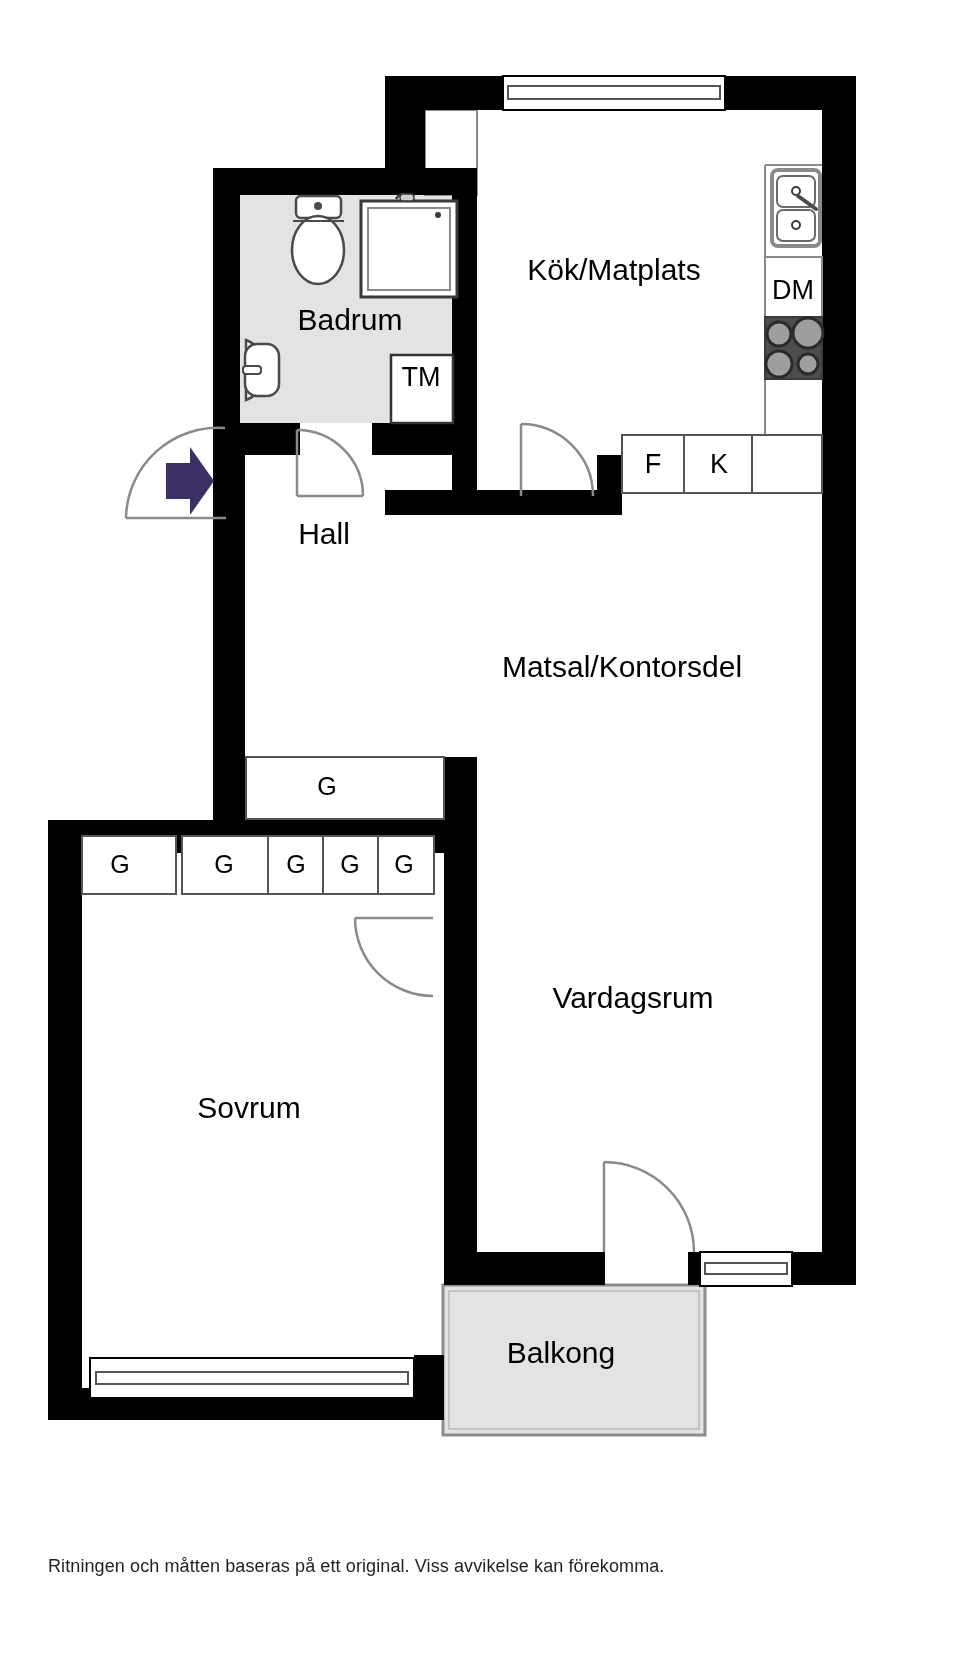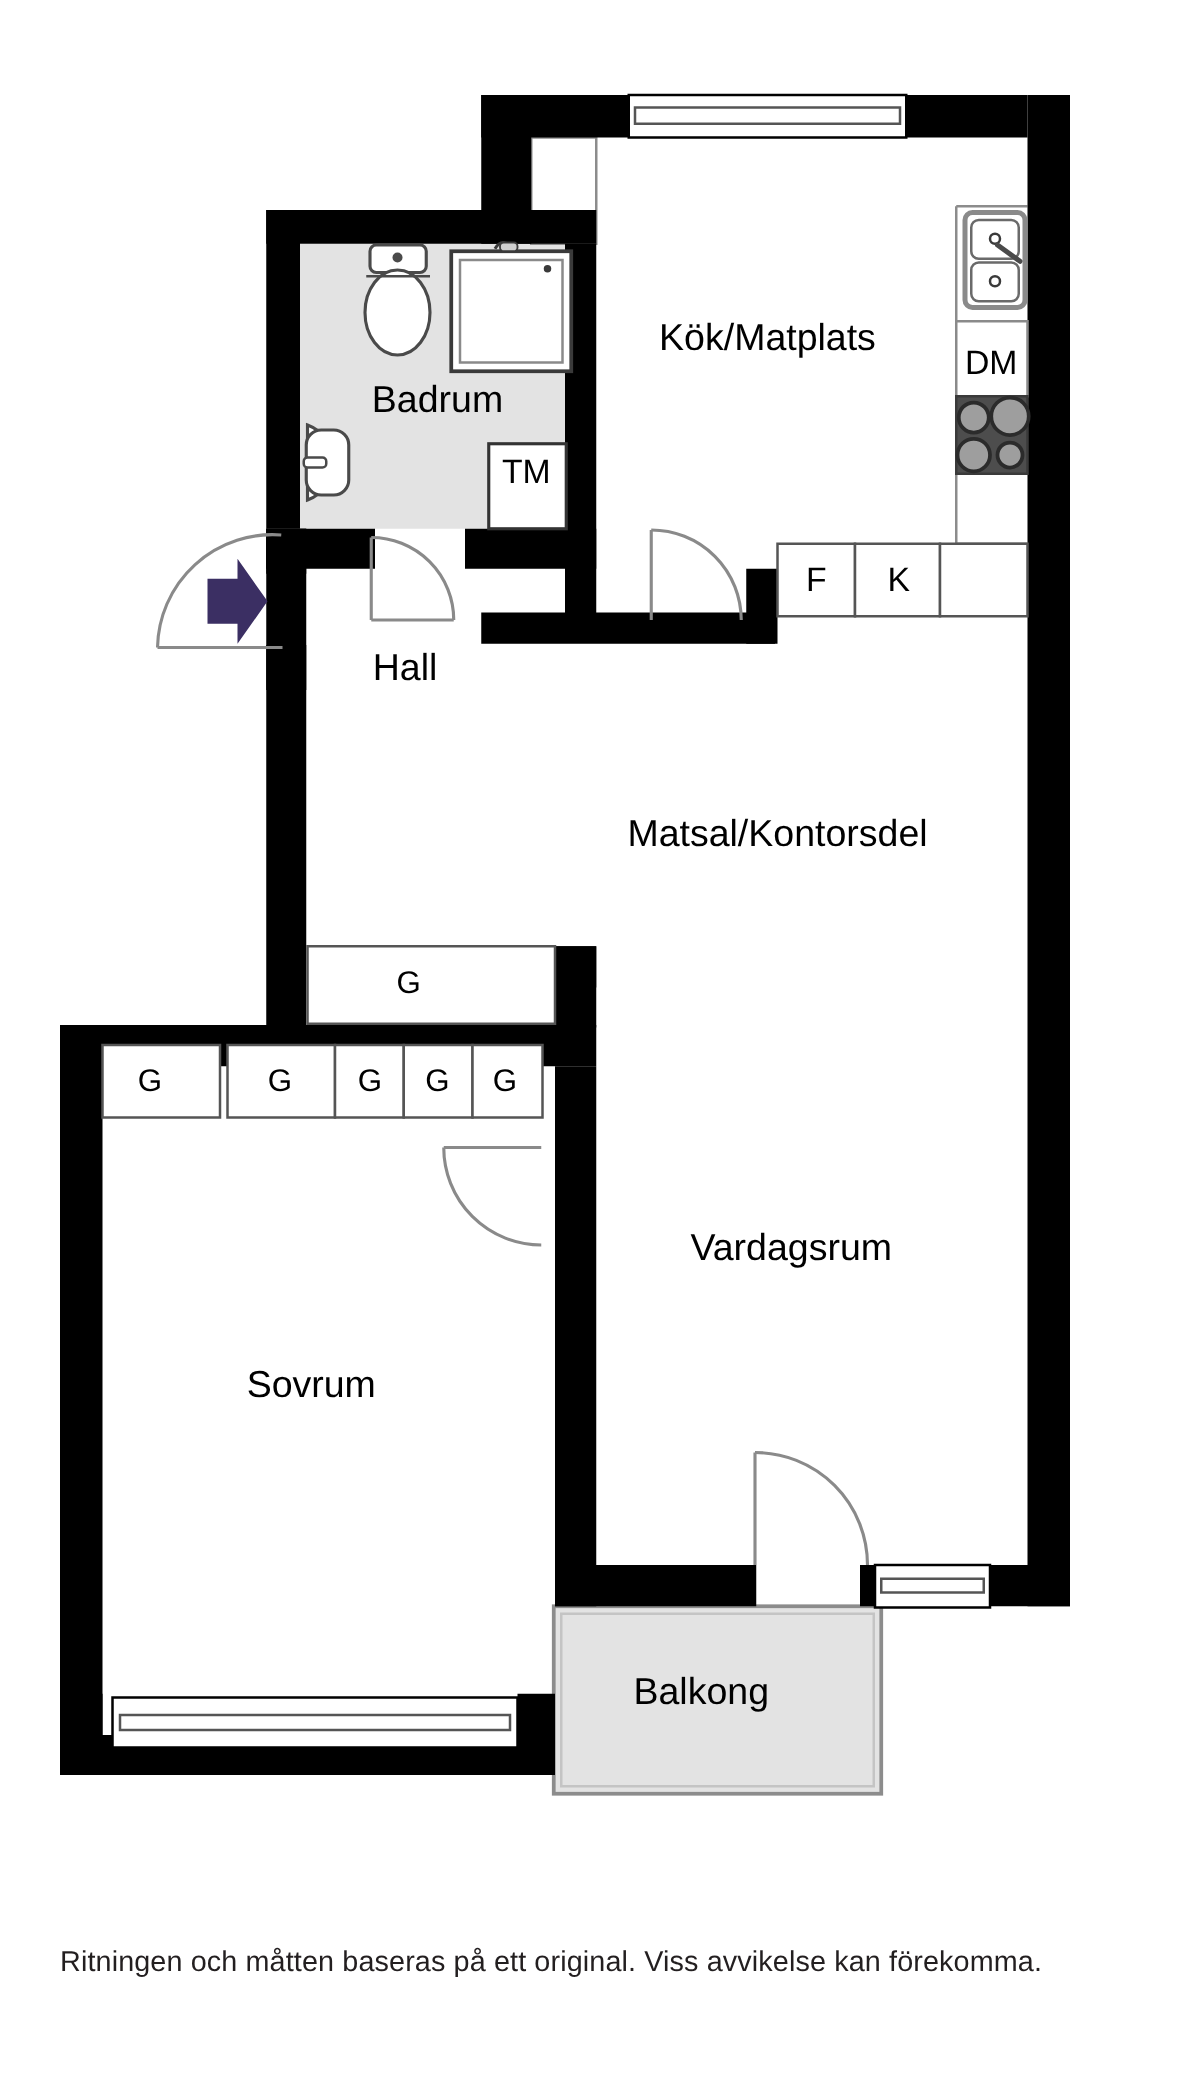--- a/index.html
+++ b/index.html
@@ -43,21 +43,21 @@
     font-size: 25px;
     fill: #000000;
     text-anchor: middle;
     dominant-baseline: middle;
   }
   .disclaimer {
     position: absolute;
     left: 48px;
     top: 1556px;
     font-family: "Liberation Sans", sans-serif;
-    font-size: 23px;
+    font-size: 18px;
     color: #231f20;
     letter-spacing: 0.1px;
     white-space: nowrap;
   }
 </style>
 </head>
 <body>
 
 <div id="floorplan-root">
 

